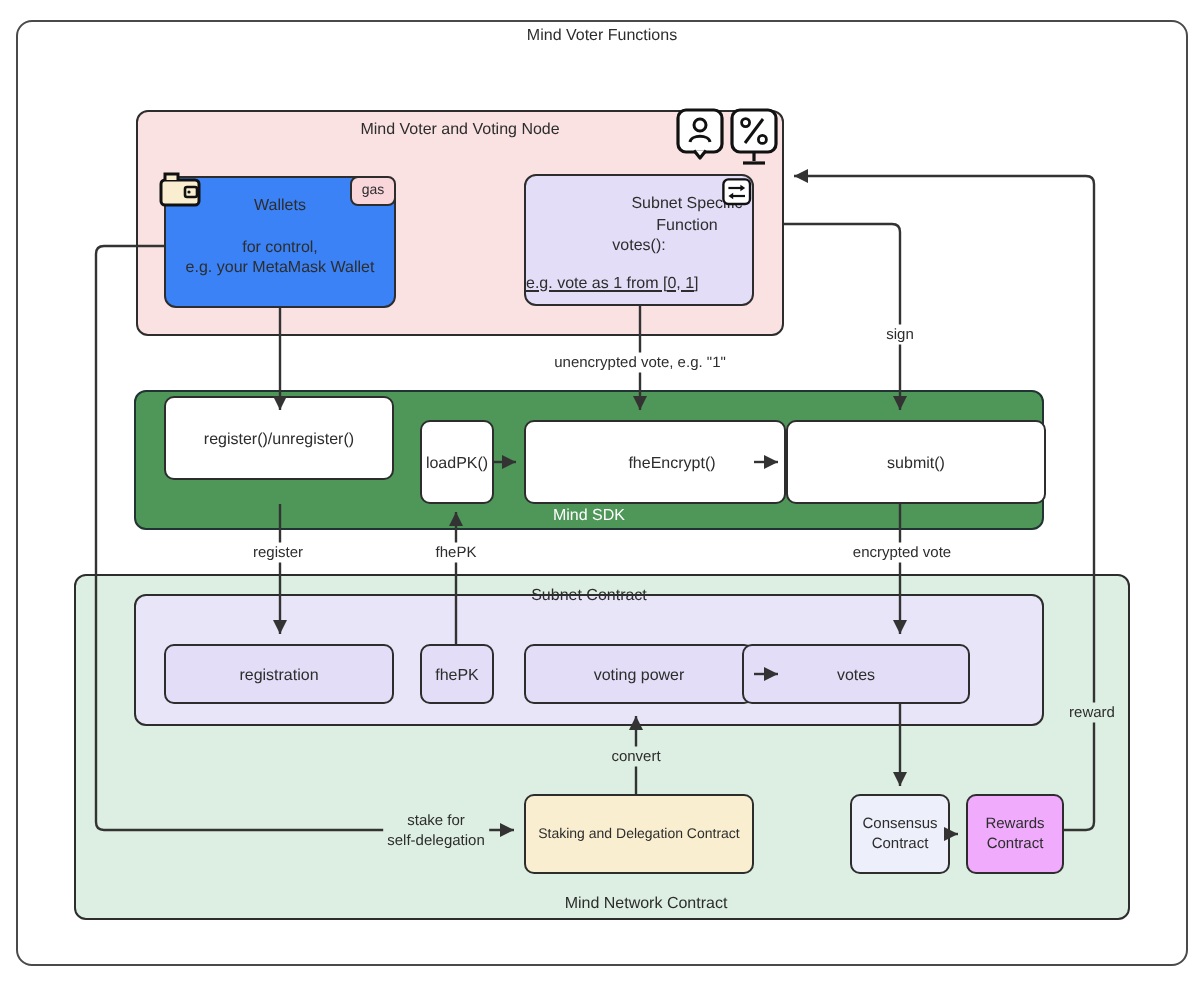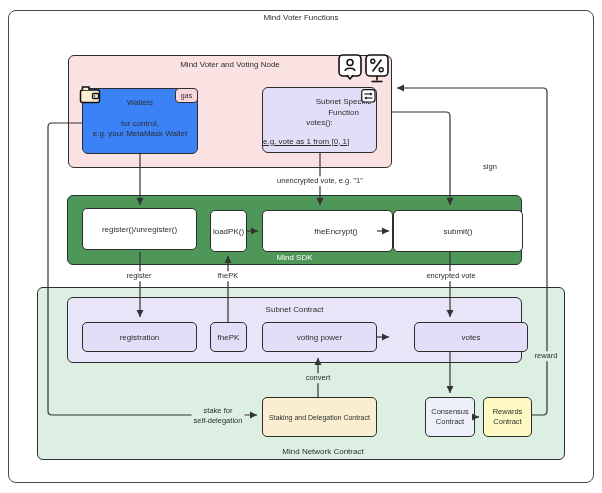--- a/index.html
+++ b/index.html
@@ -72,42 +72,42 @@
     <rect x="0.7" y="0.7" width="13.3" height="12.3" rx="2.5" fill="#ffffff" stroke="#111" stroke-width="1.2"></rect>
     <line x1="3.2" y1="5" x2="10.5" y2="5" stroke="#111" stroke-width="1.1"></line>
     <path d="M9.2,3.4 L11.6,5 L9.2,6.6 Z" fill="#111"></path>
     <line x1="11.5" y1="9" x2="4.2" y2="9" stroke="#111" stroke-width="1.1"></line>
     <path d="M5.6,7.4 L3.2,9 L5.6,10.6 Z" fill="#111"></path>
   </svg>
 
   <div class="abs node-box" style="left:67px;top:195px;width:455px;height:70px;background:#4e9759;border-color:#233;"></div>
   <div class="abs sec-title" style="left:67px;top:253px;width:455px;color:#ffffff;">Mind SDK</div>
 
-  <div class="abs small-box ctr" style="left:82px;top:208px;width:115px;height:42px;">register()/unregister()</div>
+  <div class="abs small-box ctr" style="left:82px;top:198px;width:115px;height:42px;">register()/unregister()</div>
   <div class="abs small-box ctr" style="left:210px;top:210px;width:37px;height:42px;">loadPK()</div>
   <div class="abs small-box ctr" style="left:262px;top:210px;width:131px;height:42px;padding-left:17px;">fheEncrypt()</div>
   <div class="abs small-box ctr" style="left:393px;top:210px;width:130px;height:42px;">submit()</div>
 
   <div class="abs node-box" style="left:37px;top:287px;width:528px;height:173px;background:#ddefe2;"></div>
   <div class="abs sec-title" style="left:37px;top:447px;width:528px;padding-left:44px;">Mind Network Contract</div>
 
   <div class="abs node-box" style="left:67px;top:297px;width:455px;height:66px;background:#e9e5f9;"></div>
-  <div class="abs sec-title" style="left:67px;top:305px;width:455px;">Subnet Contract</div>
+  <div class="abs sec-title" style="left:67px;top:293px;width:455px;">Subnet Contract</div>
 
   <div class="abs small-box purple ctr" style="left:82px;top:322px;width:115px;height:30px;">registration</div>
   <div class="abs small-box purple ctr" style="left:210px;top:322px;width:37px;height:30px;">fhePK</div>
   <div class="abs small-box purple ctr" style="left:262px;top:322px;width:115px;height:30px;">voting power</div>
-  <div class="abs small-box purple ctr" style="left:414px;top:322px;width:114px;height:30px;">votes</div>
+  <div class="abs small-box purple ctr" style="left:371px;top:322px;width:114px;height:30px;">votes</div>
 
   <div class="abs small-box ctr" style="left:262px;top:397px;width:115px;height:40px;background:#f9efd0;font-size:7px;line-height:9px;padding:0 2px;">Staking and Delegation Contract</div>
   <div class="abs small-box ctr" style="left:425px;top:397px;width:50px;height:40px;background:#edeffb;font-size:7.5px;line-height:10px;">
     <span>Consensus</span>
     <span>Contract</span>
   </div>
-  <div class="abs small-box ctr" style="left:483px;top:397px;width:49px;height:40px;background:#fef9c3;font-size:7.5px;line-height:10px;">
+  <div class="abs small-box ctr" style="left:483px;top:397px;width:49px;height:40px;background:#f0abfc;font-size:7.5px;line-height:10px;">
     <span>Rewards</span>
     <span>Contract</span>
   </div>
 
   <svg class="overlay" width="602" height="493" viewBox="0 0 602 493">
     <defs>
       <marker id="ah" markerWidth="7" markerHeight="6" refX="6" refY="3" orient="auto">
         <path d="M0,0 L6,3 L0,6 Z" fill="#333"></path>
       </marker>
     </defs>
@@ -123,21 +123,21 @@
       <path d="M377,337 H389" marker-end="url(#ah)"></path>
       <path d="M450,352 V393" marker-end="url(#ah)"></path>
       <path d="M475,417 H479" marker-end="url(#ah)"></path>
       <path d="M318,397 V358" marker-end="url(#ah)"></path>
       <path d="M82,123 H52 Q48,123 48,127 V411 Q48,415 52,415 H257" marker-end="url(#ah)"></path>
       <path d="M532,415 H543 Q547,415 547,411 V92 Q547,88 543,88 H397" marker-end="url(#ah)"></path>
     </g>
   </svg>
 
   <div class="edge-label bg-white" style="left:320px;top:181px;">unencrypted vote, e.g. "1"</div>
-  <div class="edge-label bg-white" style="left:450px;top:167px;margin-left:40px;">sign</div>
+  <div class="edge-label bg-white" style="left:450px;top:167px;">sign</div>
   <div class="edge-label bg-white" style="left:139px;top:276px;">register</div>
   <div class="edge-label bg-white" style="left:228px;top:276px;">fhePK</div>
   <div class="edge-label bg-white" style="left:451px;top:276px;">encrypted vote</div>
   <div class="edge-label bg-green" style="left:318px;top:378px;">convert</div>
   <div class="edge-label bg-green" style="left:218px;top:415px;">
     <div>stake for</div>
     <div>self-delegation</div>
   </div>
   <div class="edge-label bg-green" style="left:546px;top:356px;">reward</div>
 

